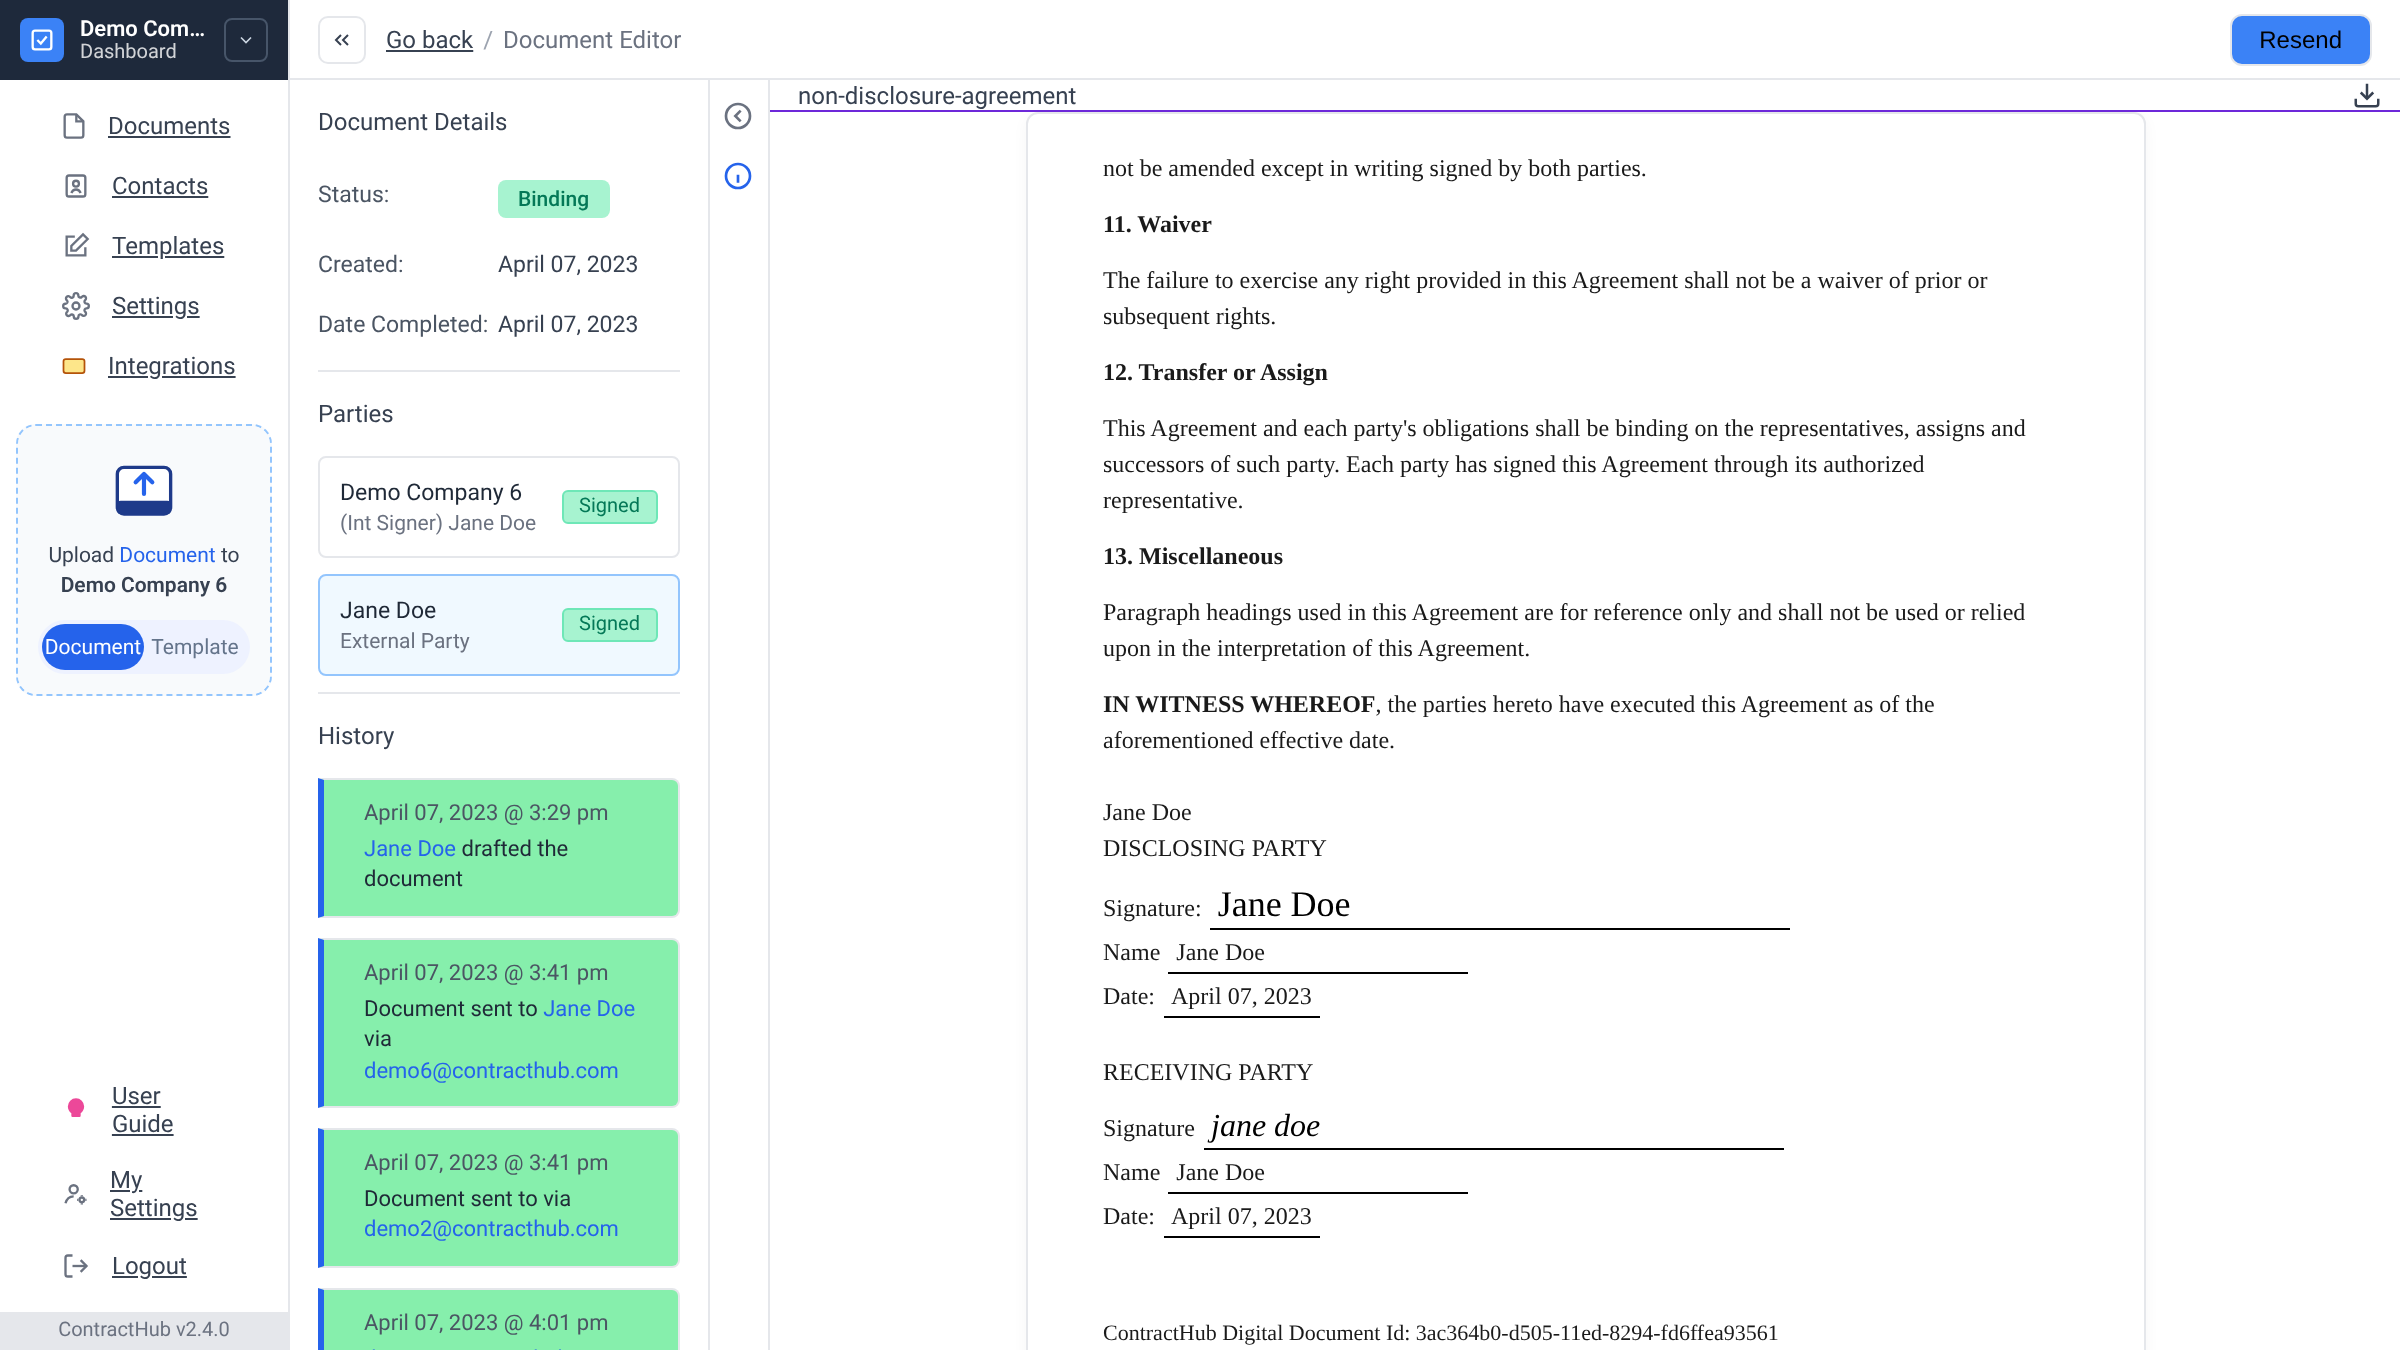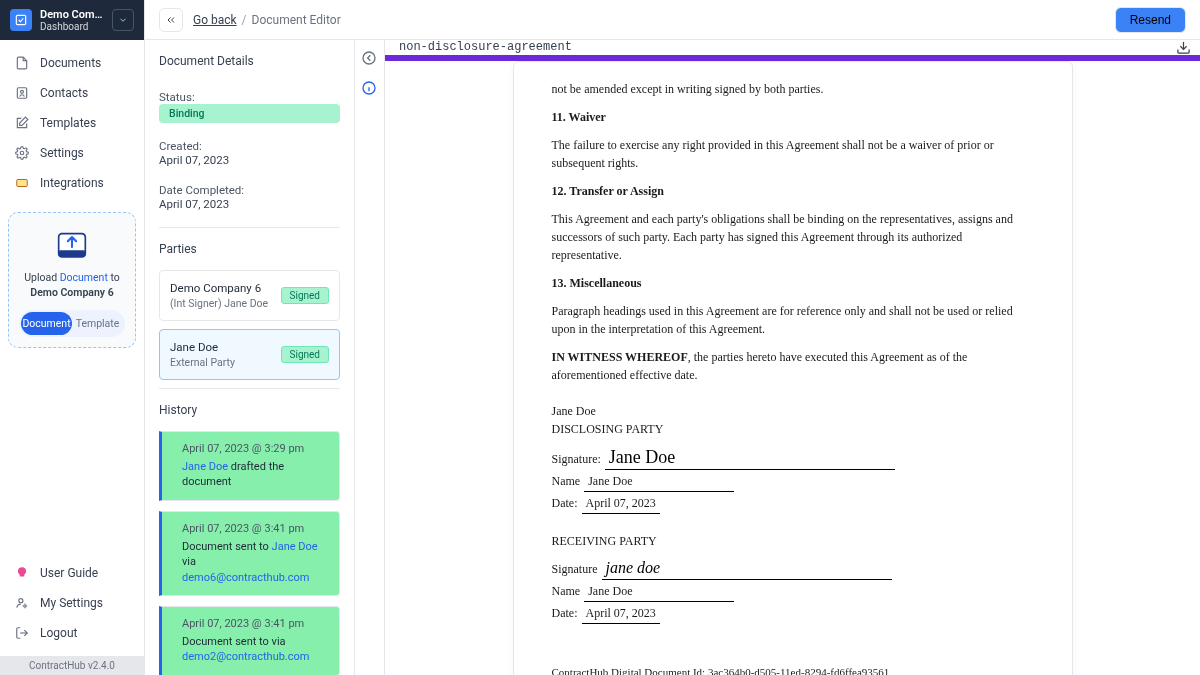--- a/index.html
+++ b/index.html
@@ -9,21 +9,21 @@
 
 .sidebar { width: 145px; background: #fff; border-right: 1px solid #e5e7eb; display: flex; flex-direction: column; }
 .sb-header { background: #1e293b; color: #fff; padding: 8px 10px; display: flex; align-items: center; gap: 8px; height: 40px; }
 .sb-logo { width: 22px; height: 22px; background: #3b82f6; border-radius: 4px; display: flex; align-items: center; justify-content: center; }
 .sb-logo svg { width: 14px; height: 14px; }
 .sb-title { flex: 1; overflow: hidden; }
 .sb-title-main { font-size: 11px; font-weight: 600; white-space: nowrap; overflow: hidden; text-overflow: ellipsis; }
 .sb-title-sub { font-size: 10px; opacity: .8; }
 .sb-drop { width: 22px; height: 22px; border: 1px solid #475569; border-radius: 4px; display: flex; align-items: center; justify-content: center; cursor: pointer; }
 .sb-nav { padding: 8px 0; }
-.sb-item { display: flex; align-items: center; gap: 10px; padding: 7px 14px; color: #374151; cursor: pointer; font-size: 12px; }
+.sb-item { display: flex; align-items: center; gap: 10px; padding: 7px 30px; color: #374151; cursor: pointer; font-size: 12px; text-decoration: underline; }
 .sb-ico { width: 16px; height: 16px; display: flex; align-items: center; justify-content: center; color: #6b7280; }
 .sb-upload { margin: 6px 8px 10px; border: 1px dashed #93c5fd; border-radius: 10px; padding: 14px 10px 10px; text-align: center; background: #f8fafc; }
 .sb-upload-icon { width: 40px; height: 36px; margin: 0 auto 8px; position: relative; }
 .sb-upload-text { font-size: 10.5px; color: #374151; line-height: 1.4; }
 .sb-upload-text .lk { color: #2563eb; }
 .sb-upload-text .bd { font-weight: 600; }
 .sb-pill { display: flex; background: #eef2ff; border-radius: 14px; margin-top: 10px; padding: 2px; }
 .sb-pill span { flex: 1; text-align: center; font-size: 10.5px; padding: 5px 0; border-radius: 12px; cursor: pointer; color: #64748b; }
 .sb-pill .act { background: #2563eb; color: #fff; }
 .sb-bottom { margin-top: auto; }
@@ -39,39 +39,39 @@
 .tb-crumb .cur { color: #6b7280; }
 .tb-resend { margin-left: auto; border: 1px solid #e5e7eb; border-radius: 6px; padding: 5px 14px; font-size: 12px; background: #3b82f6; cursor: pointer; }
 
 .content { flex: 1; display: flex; overflow: hidden; }
 
 
 .details { width: 210px; border-right: 1px solid #e5e7eb; padding: 14px 14px 0; overflow-y: auto; font-size: 11.5px; color: #374151; }
 .details::-webkit-scrollbar { width: 6px; }
 .details::-webkit-scrollbar-thumb { background: #d1d5db; border-radius: 3px; }
 .det-h { font-size: 12px; color: #374151; margin-bottom: 14px; }
-.det-row { display: flex; padding: 8px 0; font-size: 11.5px; flex-direction: column; }
+.det-row { display: flex; padding: 8px 0; font-size: 11.5px; }
 .det-row .lbl { width: 90px; color: #4b5563; }
 .det-row .val { color: #374151; }
 .badge { background: #a7f3d0; color: #047857; font-size: 10.5px; padding: 3px 10px; border-radius: 4px; font-weight: 500; }
 .det-hr { border: none; border-top: 1px solid #e5e7eb; margin: 8px 0 14px; }
 .party { border: 1px solid #e5e7eb; border-radius: 4px; padding: 10px; margin-bottom: 8px; display: flex; align-items: center; }
 .party.sel { border-color: #93c5fd; background: #f0f9ff; }
 .party-info { flex: 1; }
 .party-name { font-size: 11.5px; color: #1f2937; }
 .party-role { font-size: 10.5px; color: #6b7280; margin-top: 2px; }
 .party-badge { background: #a7f3d0; color: #047857; font-size: 10px; padding: 2px 8px; border-radius: 3px; border: 1px solid #6ee7b7; }
 .hist { border-left: 3px solid #2563eb; background: #86efac; border-radius: 0 4px 4px 0; padding: 10px 20px; margin-bottom: 10px; border-top: 1px solid #e5e7eb; border-right: 1px solid #e5e7eb; border-bottom: 1px solid #e5e7eb; }
 .hist-time { font-size: 11px; color: #4b5563; margin-bottom: 4px; }
 .hist-body { font-size: 11px; color: #1f2937; line-height: 1.4; }
 .hist-body .lk { color: #2563eb; }
 
 
 .docwrap { flex: 1; display: flex; flex-direction: column; }
-.docbar { height: 26px; border-bottom: 6px solid #6d28d9; display: flex; align-items: flex-start; font-family: Liberation Mono, monospace; }
+.docbar { height: 26px; border-bottom: 1px solid #6d28d9; display: flex; align-items: flex-end; }
 .docbar-title { flex: 1; padding: 0 14px; font-size: 12px; color: #374151; }
 .docbar-dl { width: 34px; display: flex; align-items: center; justify-content: center; cursor: pointer; color: #374151; }
 .sidepanel { width: 30px; border-right: 1px solid #e5e7eb; padding-top: 10px; display: flex; flex-direction: column; align-items: center; gap: 12px; }
 .sidepanel .ico { width: 18px; height: 18px; color: #2563eb; cursor: pointer; }
 
 .viewer-outer { flex: 1; display: flex; }
 .viewer { flex: 1; background: #fff; overflow-y: auto; display: flex; justify-content: center; padding-top: 0; }
 .page { width: 560px; background: #fff; border: 1px solid #e5e7eb; border-radius: 6px; padding: 18px 38px 20px; font-family: Georgia, "Times New Roman", serif; font-size: 12px; color: #1a1a1a; line-height: 1.5; box-shadow: 0 2px 8px rgba(0,0,0,.04); margin-bottom: 20px; }
 .page p { margin-bottom: 10px; }
 .page .sh { font-weight: 700; margin-top: 6px; }

